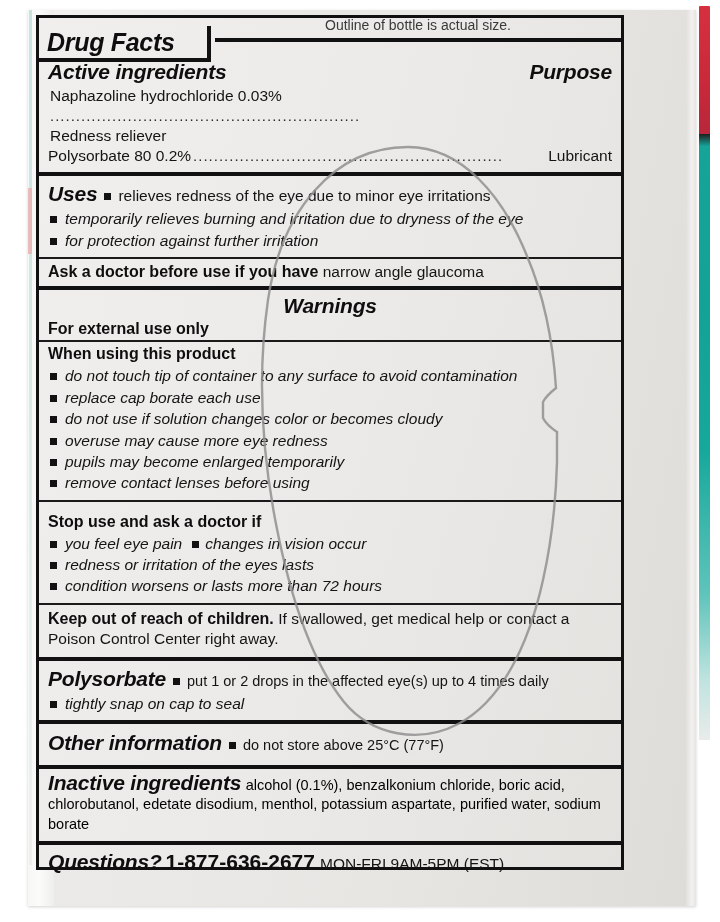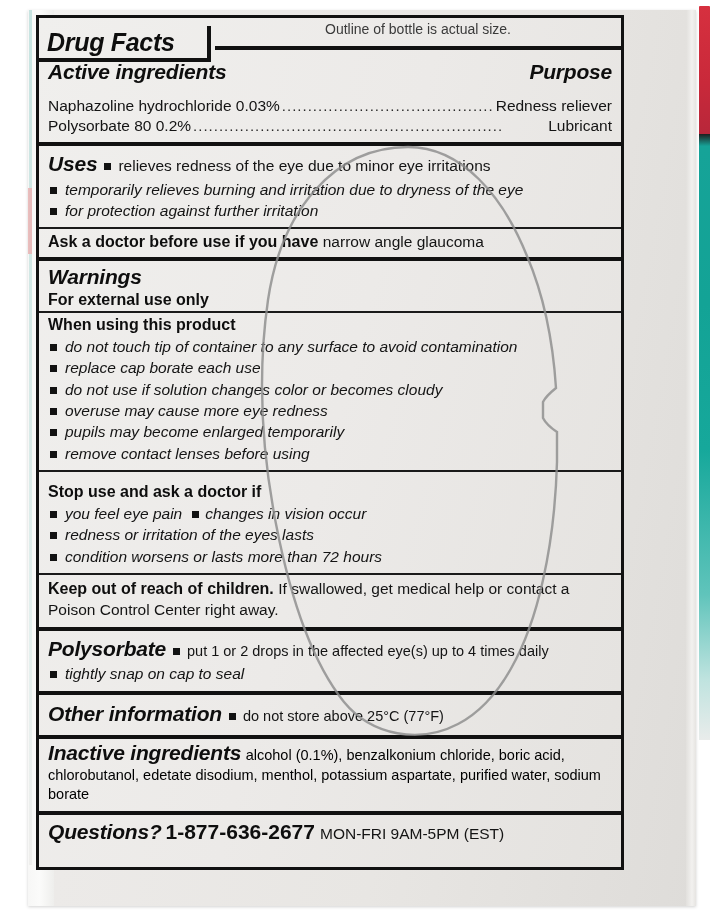--- a/index.html
+++ b/index.html
@@ -104,21 +104,21 @@
     font-weight: bold;
     font-style: italic;
     letter-spacing: -0.3px;
     color: #0e0e0e;
     line-height: 1;
   }
   .title-note {
     position: absolute;
     left: 176px; top: 0;
     right: 0;
-    height: 32px;
+    height: 24px;
     display: flex;
     align-items: center;
     justify-content: center;
     border-bottom: 4px solid #111;
     box-sizing: border-box;
   }
   .title-note .txt {
     font-size: 14px;
     color: #3a3a3a;
     padding-bottom: 6px;
@@ -128,20 +128,21 @@
   .block { padding: 4px 9px 6px 9px; position: relative; }
   .rule-thick { border-top: 4px solid #111; }
   .rule-thin  { border-top: 2px solid #1a1a1a; }
 
   .hdr-italic {
     font-size: 21px;
     font-weight: bold;
     font-style: italic;
     color: #0e0e0e;
     letter-spacing: -0.2px;
+    text-align: center;
   }
   .hdr-bold {
     font-size: 16px;
     font-weight: bold;
     color: #0e0e0e;
   }
   .body-txt {
     font-size: 15.5px;
     color: #141414;
     line-height: 1.32;
@@ -232,21 +233,21 @@
     <div class="title-note">
       <span class="txt">Outline of bottle is actual size.</span>
     </div>
   </div>
 
   <div class="block">
     <div class="row-split">
       <span class="hdr-italic">Active ingredients</span>
       <span class="hdr-italic">Purpose</span>
     </div>
-    <div class="dotline" style="margin-top:12px;">
+    <div class="dotline" style="margin-top:2px;flex-direction:column;">
       <span class="lead">Naphazoline hydrochloride 0.03%</span>
       <span class="dots">............................................................</span>
       <span class="tail">Redness reliever</span>
     </div>
     <div class="dotline">
       <span class="lead">Polysorbate 80 0.2%</span>
       <span class="dots">............................................................</span>
       <span class="tail">Lubricant</span>
     </div>
   </div>

